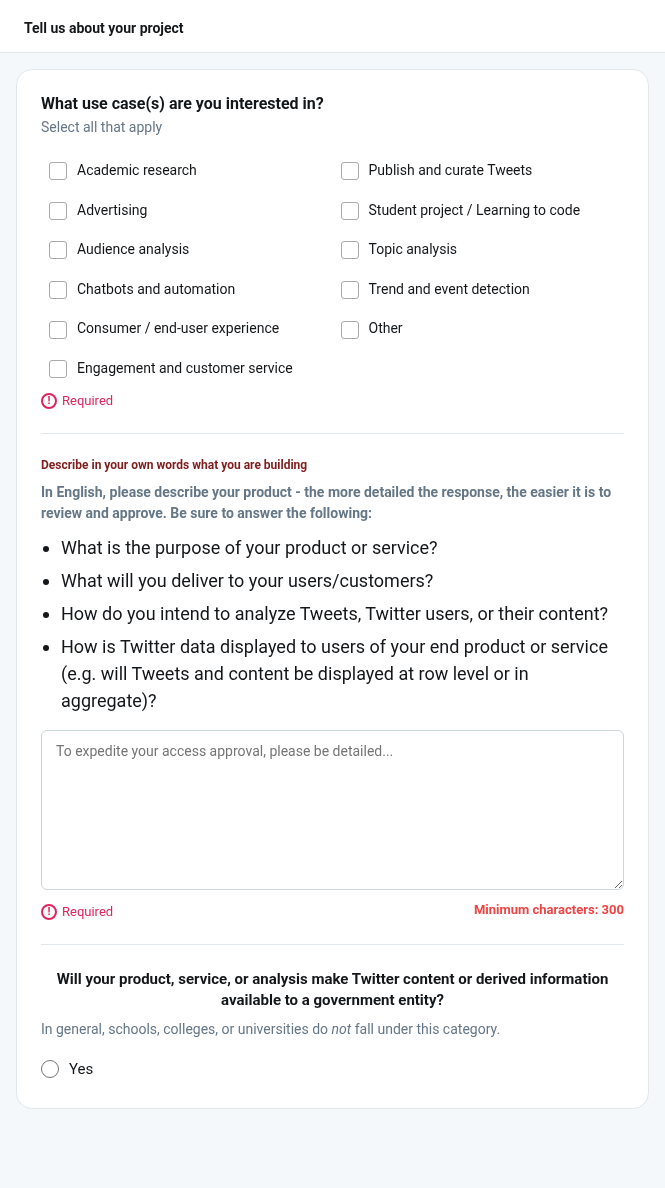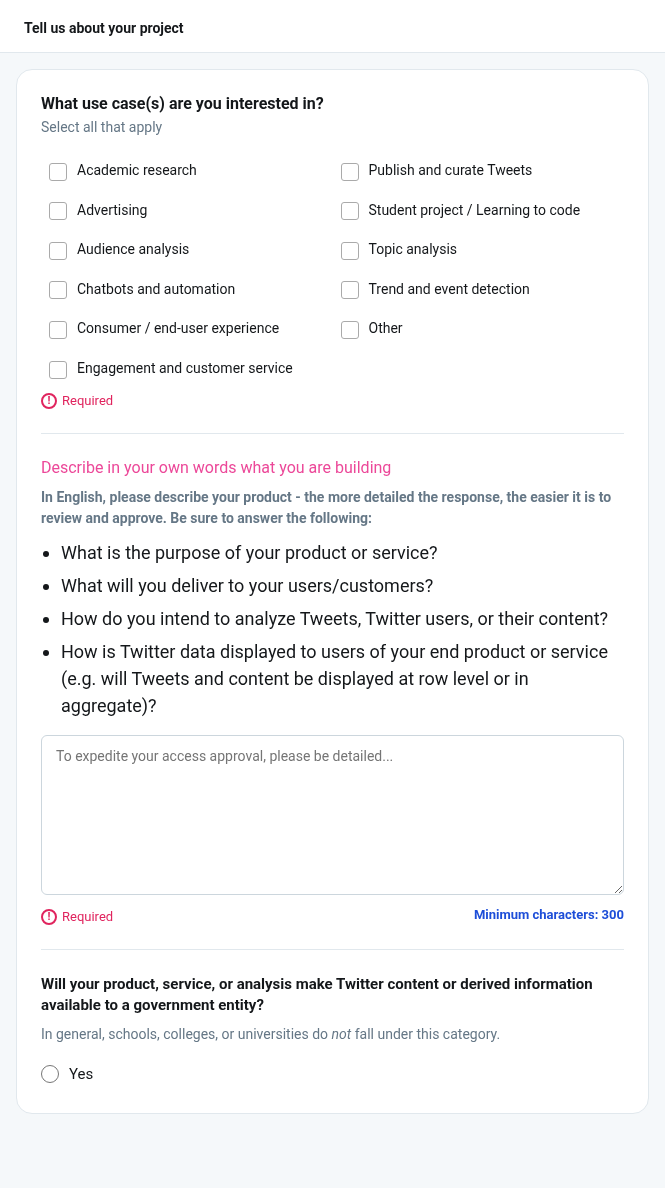--- a/index.html
+++ b/index.html
@@ -43,21 +43,21 @@
       grid-template-columns: 1fr 1fr;
       gap: 0;
     }
     .checkbox-col {
       display: flex;
       flex-direction: column;
       gap: 0;
     }
     .checkbox-item {
       display: flex;
-      align-items: flex-end;
+      align-items: center;
       gap: 10px;
       padding: 10px 8px;
       cursor: pointer;
     }
     .checkbox-item input[type="checkbox"] {
       width: 18px;
       height: 18px;
       min-width: 18px;
       margin-top: 1px;
       cursor: pointer;
@@ -101,23 +101,23 @@
       font-weight: 700;
       color: #e0245e;
       flex-shrink: 0;
     }
     .divider {
       border: none;
       border-top: 1px solid #e1e8ed;
       margin: 24px 0;
     }
     .describe-title {
-      font-size: 16px;
-      font-weight: 400;
-      color: #ec4899;
+      font-size: 12px;
+      font-weight: 700;
+      color: #7f1d1d;
       margin-bottom: 10px;
     }
     .describe-intro {
       font-size: 14px;
       color: #657786;
       margin-bottom: 10px;
       line-height: 1.5;
       font-weight: bold;
     }
     .bullet-list {
@@ -147,31 +147,32 @@
       justify-content: space-between;
       align-items: center;
       margin-top: 6px;
     }
     .min-chars {
       font-size: 13px;
       color: #657786;
     }
     .min-chars span {
       font-weight: 700;
-      color: #1d4ed8;
+      color: #ef4444;
     }
     .gov-section {
       margin-top: 24px;
     }
     .gov-title {
       font-size: 15px;
       font-weight: 700;
       color: #14171a;
       margin-bottom: 8px;
       line-height: 1.4;
+      text-align: center;
     }
     .gov-subtitle {
       font-size: 14px;
       color: #657786;
       margin-bottom: 14px;
       line-height: 1.5;
     }
     .gov-subtitle em {
       font-style: italic;
     }

